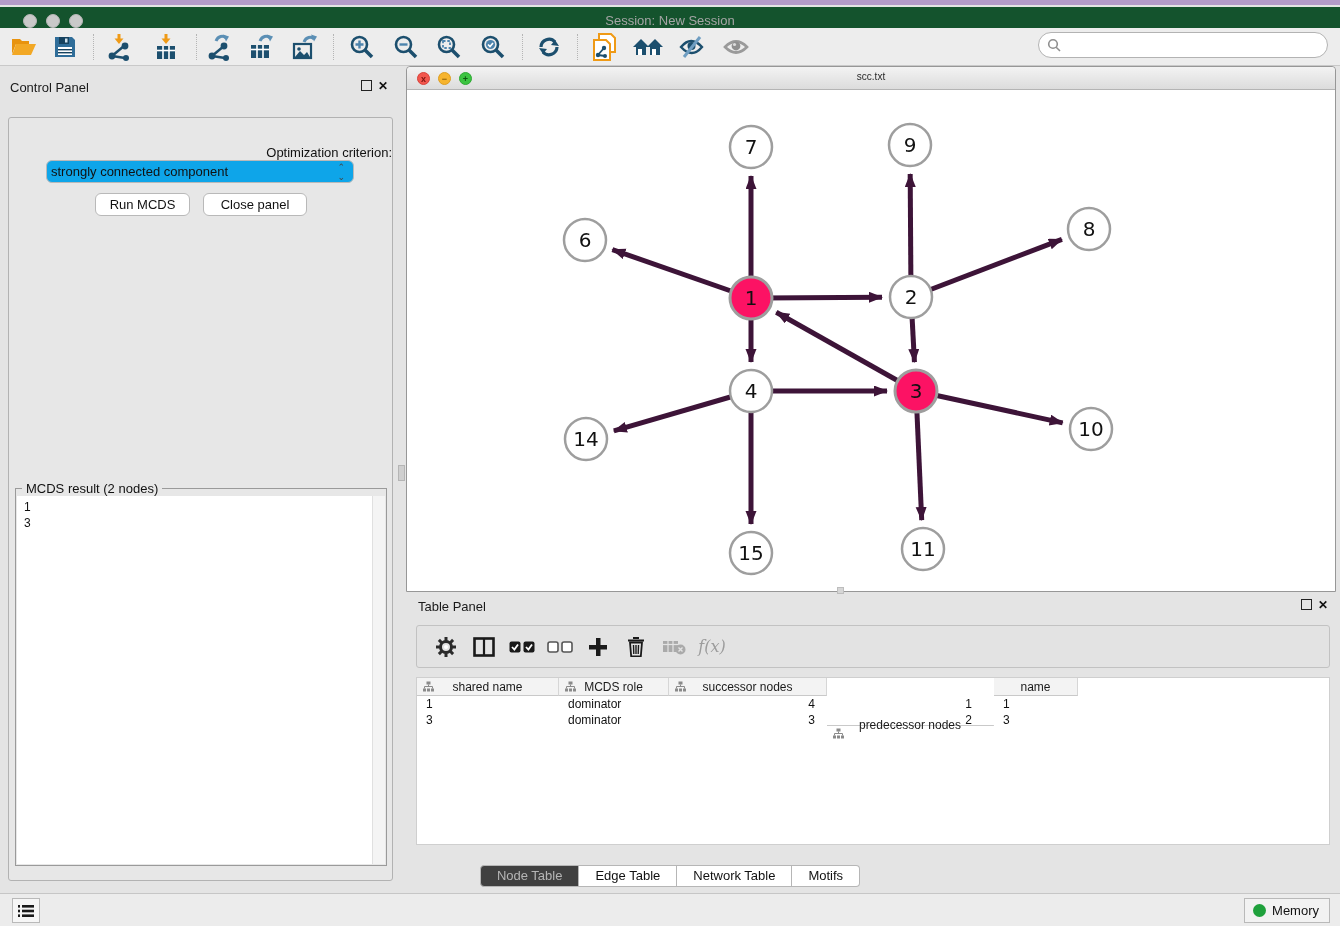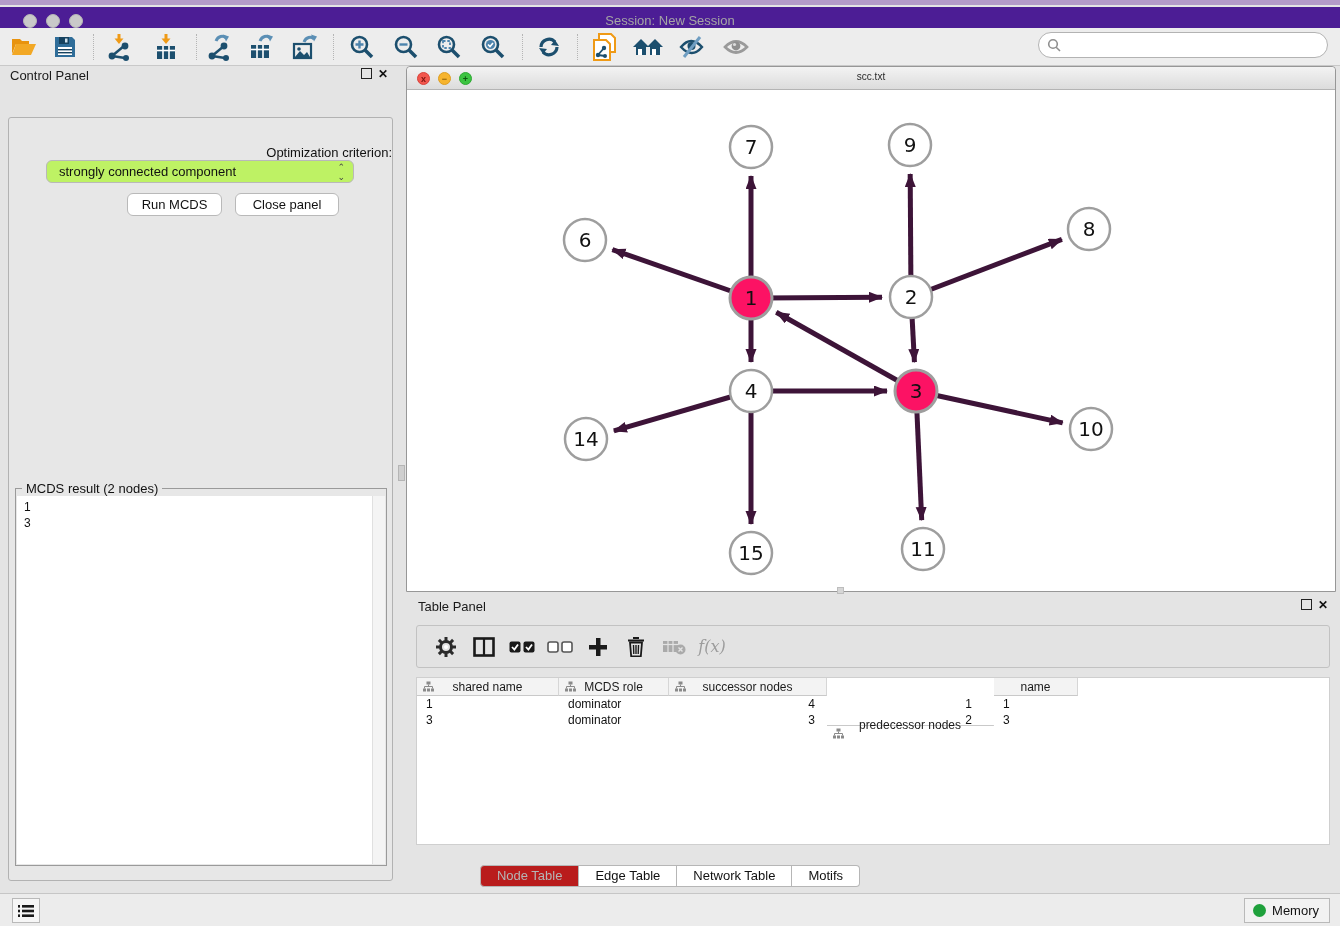--- a/index.html
+++ b/index.html
@@ -2,44 +2,44 @@
 <html><head>
 <meta charset="utf-8">
 <style>
   * { margin:0; padding:0; box-sizing:border-box; }
   html,body { background:#d0d0d0; }
   body { font-family:"Liberation Sans", sans-serif; }
   #app { position:relative; width:1340px; height:926px; background:#e4e4e4; overflow:hidden; }
 
   
   .desktop-strip { position:absolute; left:0; top:0; width:100%; height:5px; background:#b49bc9; }
-  .titlebar { position:absolute; left:0; top:7px; width:100%; height:23px; background:#4c1d95; }
+  .titlebar { position:absolute; left:0; top:7px; width:100%; height:23px; background:#14532d; }
   .traffic { position:absolute; top:7px; width:14px; height:14px; border-radius:50%; background:#c9c9c9; border:1px solid #b6b6b6; }
   .title-text { position:absolute; top:6px; left:0; width:100%; text-align:center; font-size:13px; color:#a5a5a5; }
 
   .toolbar { position:absolute; left:0; top:28px; width:100%; height:38px; background:#ededed; border-bottom:1px solid #c9c9c9; }
   .tbtn { position:absolute; top:5px; width:34px; height:28px; display:flex; align-items:center; justify-content:center; cursor:default; }
   .tsep { position:absolute; top:6px; width:1px; height:26px; border-left:1px dotted #b5b5b5; }
   .searchbox { position:absolute; right:12px; top:4px; width:290px; height:26px; background:#fff; border:1px solid #b3b3b3; border-radius:13px; display:flex; align-items:center; padding-left:8px; }
 
   
-  .cp-header { position:absolute; left:0; top:62px; width:397px; height:26px; }
+  .cp-header { position:absolute; left:0; top:74px; width:397px; height:26px; }
   .panel-title { font-size:13px; color:#1a1a1a; position:absolute; left:10px; top:6px; }
   .win-ctl { position:absolute; top:6px; font-size:12px; color:#111; line-height:12px; }
   .win-ctl.sq { width:11px; height:11px; border:1.5px solid #222; }
   .cp-body { position:absolute; left:8px; top:117px; width:385px; height:764px; background:#e7e7e7; border:1px solid #b2b2b2; border-radius:3px; }
   .seg-tabs { position:absolute; top:97px; display:flex; z-index:3; }
   .seg-tab { height:21px; padding:0 14px; background:#fff; border:1px solid #b6b6b6; border-left:none; font-size:13px; line-height:19px; color:#111; }
   .seg-tab:first-child { border-left:1px solid #b6b6b6; border-radius:4px 0 0 4px; }
   .seg-tab:last-child { border-radius:0 4px 4px 0; }
   .seg-tab.selected { background:#dcdcdc; color:#b2b2b2; }
   .opt-label { position:absolute; left:0; top:27px; width:100%; text-align:right; font-size:13px; color:#111; }
-  .combo { position:absolute; left:37px; top:42px; width:308px; height:23px; background:#bef264; border:1px solid #b9b9b9; border-radius:6px; font-size:13px; line-height:21px; padding-left:12px; color:#111; }
+  .combo { position:absolute; left:37px; top:42px; width:308px; height:23px; background:#0ea5e9; border:1px solid #b9b9b9; border-radius:6px; font-size:13px; line-height:21px; padding-left:4px; color:#111; }
   .combo .stepper { position:absolute; right:8px; top:1px; font-size:9px; color:#444; line-height:10px; text-align:center; }
-  .pbtn { position:absolute; top:75px; height:23px; background:#fff; border:1px solid #b9b9b9; border-radius:6px; font-size:13px; color:#111; text-align:center; line-height:21px;margin-left:32px; }
+  .pbtn { position:absolute; top:75px; height:23px; background:#fff; border:1px solid #b9b9b9; border-radius:6px; font-size:13px; color:#111; text-align:center; line-height:21px; }
   .result-box { position:absolute; left:6px; top:370px; width:372px; height:378px; border:1px solid #9a9a9a; }
   .result-legend { position:absolute; left:6px; top:-8px; background:#e7e7e7; padding:0 4px; font-size:13px; color:#111; }
   .result-text { position:absolute; left:1px; top:7px; width:357px; height:368px; background:#fff; font-size:12px; color:#111; padding:3px 0 0 7px; white-space:pre; line-height:16px; }
   .result-scroll { position:absolute; right:1px; top:7px; width:13px; height:368px; background:#f4f4f4; border-left:1px solid #e0e0e0; }
 
   .vsplitter { position:absolute; left:397px; top:66px; width:9px; height:827px; }
   .vsplitter .grip { position:absolute; left:1px; top:399px; width:7px; height:16px; background:#cfcfcf; border:1px solid #b5b5b5; }
 
   
   .net-win { position:absolute; left:406px; top:66px; width:930px; height:526px; background:#fff; border:1px solid #979797; border-radius:4px 4px 0 0; }
@@ -62,21 +62,21 @@
   .tbl-th { background:#f3f3f3; border-right:1px solid #d6d6d6; border-bottom:1px solid #c9c9c9; font-size:12px; color:#1a1a1a; position:relative; display:flex; align-items:center; justify-content:center; }
   .tbl-th .hier { position:absolute; left:6px; top:3px; }
   .tbl-row { display:flex; height:16px; font-size:12px; color:#111; }
   .tbl-td { overflow:hidden; white-space:nowrap; line-height:16px; }
 
   .bottom-tabs { position:absolute; left:0; top:865px; width:100%; display:flex; justify-content:center; }
   .bottom-tabs-inner { display:flex; }
   .btab { height:22px; padding:0 16px; background:#fff; border:1px solid #b6b6b6; border-left:none; font-size:13px; line-height:20px; color:#111; }
   .btab:first-child { border-left:1px solid #b6b6b6; border-radius:4px 0 0 4px; }
   .btab:last-child { border-radius:0 4px 4px 0; }
-  .btab.selected { background:#b91c1c; color:#b5b5b5; }
+  .btab.selected { background:#404040; color:#b5b5b5; }
 
   
   .statusbar { position:absolute; left:0; top:893px; width:100%; height:45px; background:#ececec; border-top:1px solid #c6c6c6; }
   .sb-left-btn { position:absolute; left:12px; top:4px; width:28px; height:25px; background:#f6f6f6; border:1px solid #b9b9b9; display:flex; align-items:center; justify-content:center; }
   .memory-btn { position:absolute; right:10px; top:4px; height:25px; padding:0 10px 0 8px; background:#f2f2f2; border:1px solid #b9b9b9; display:flex; align-items:center; gap:6px; font-size:13px; color:#111; }
   .memory-dot { width:13px; height:13px; border-radius:50%; }
 </style>
 </head>
 <body>
 

